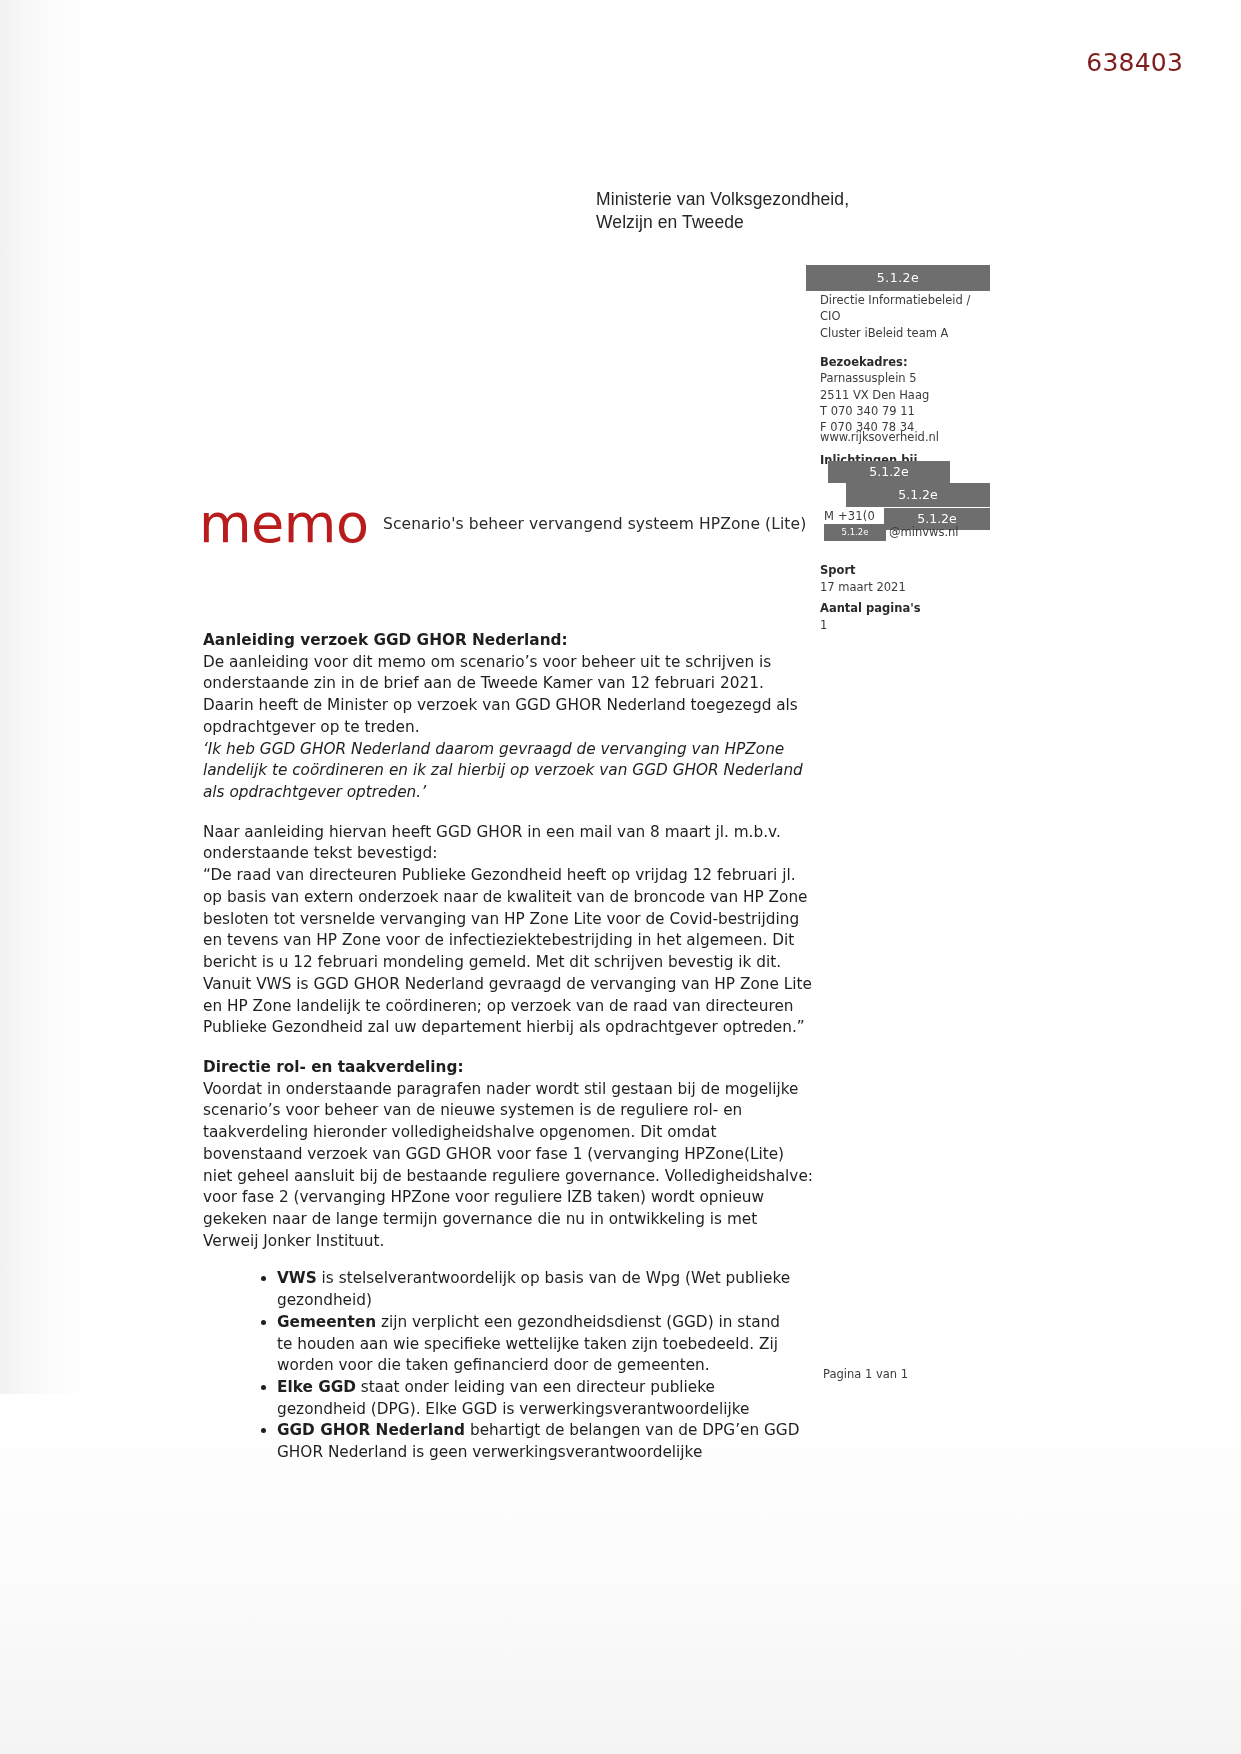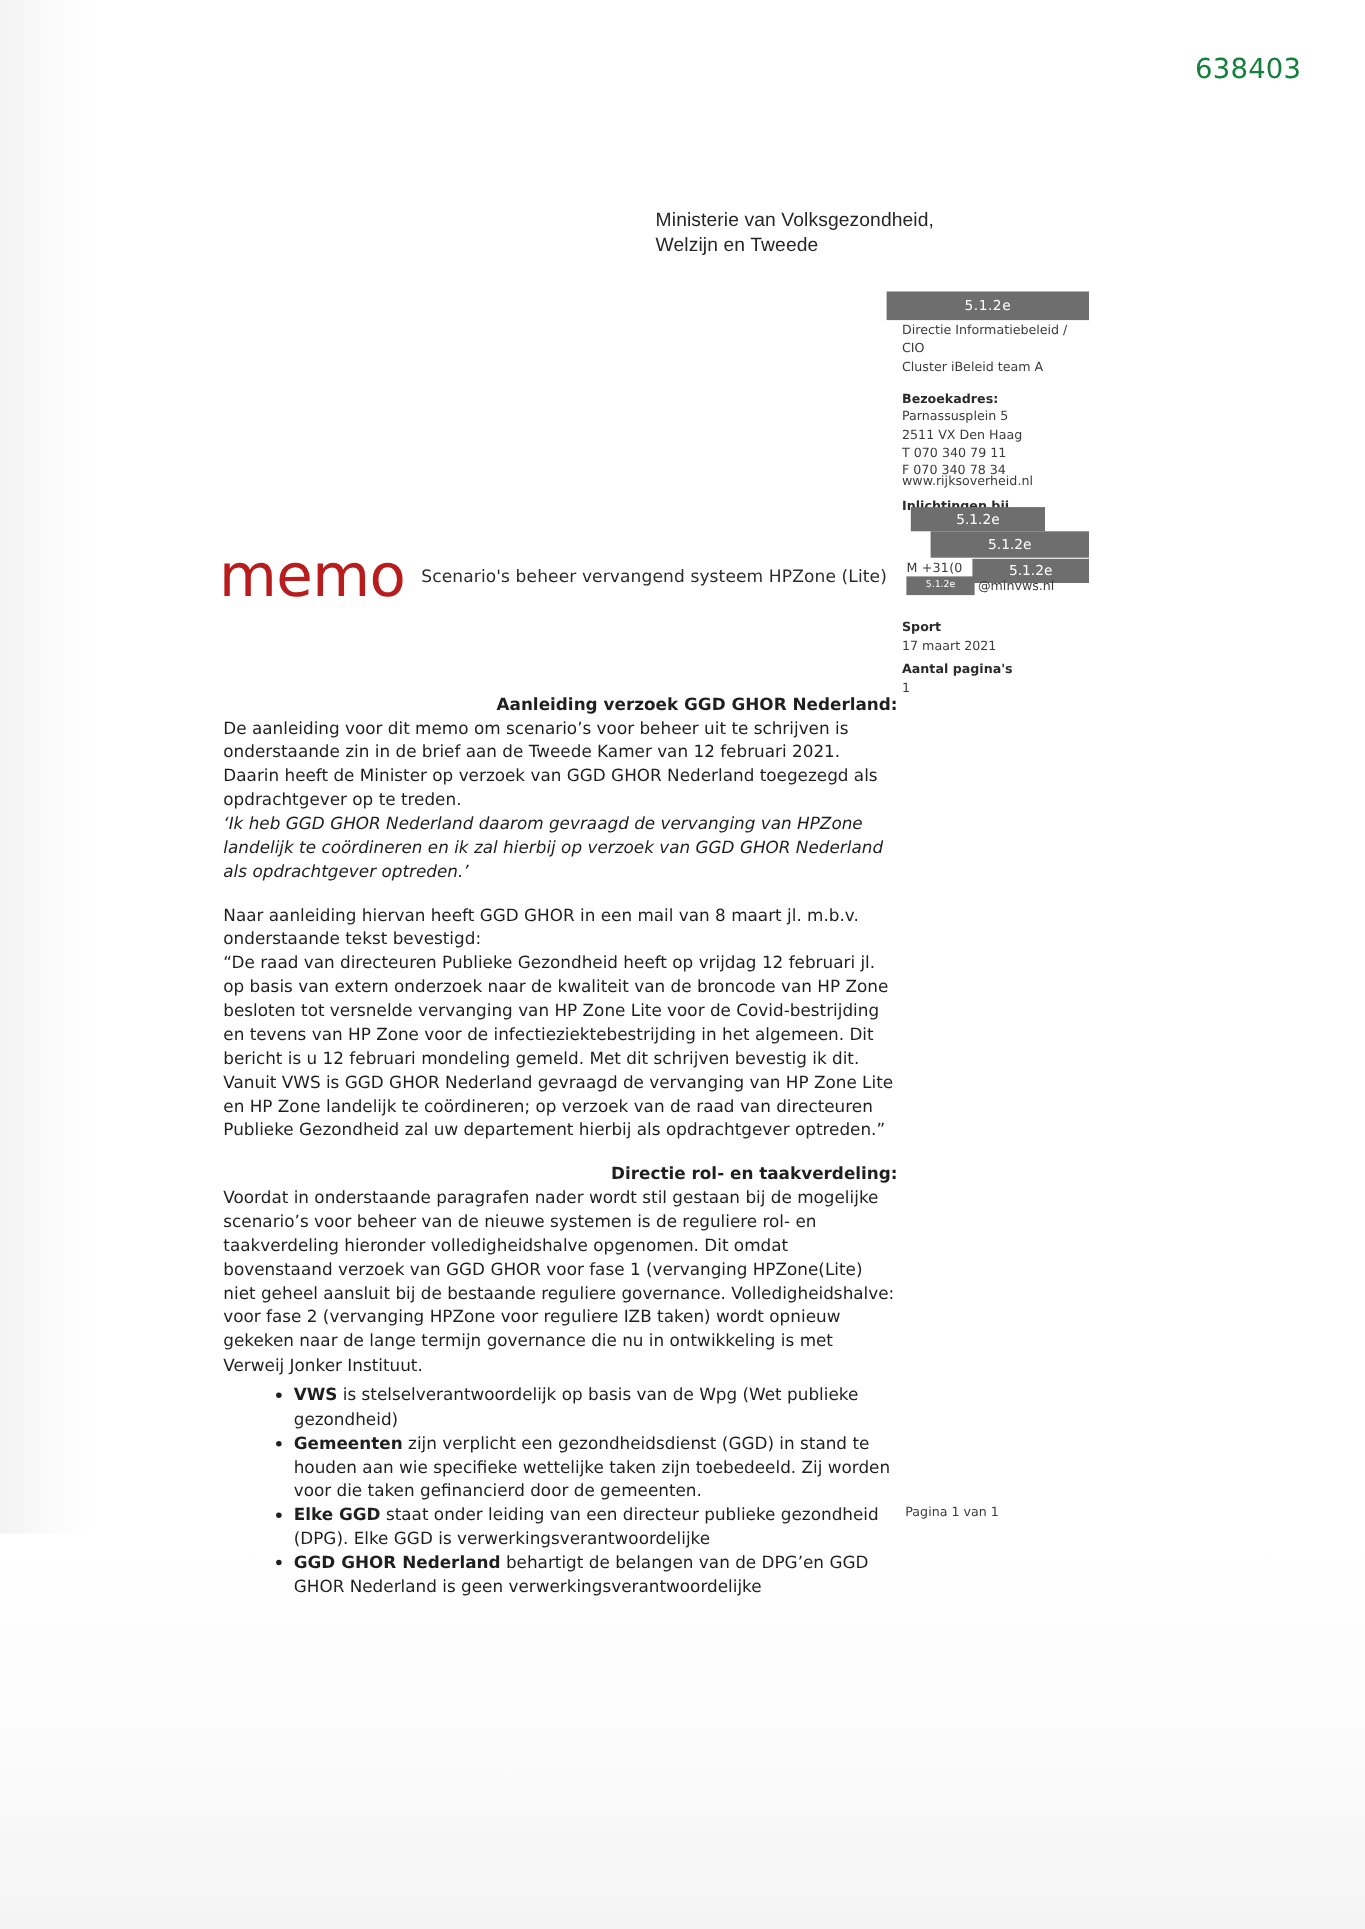--- a/index.html
+++ b/index.html
@@ -35,21 +35,21 @@
     width: 1241px; height: 360px;
     background: linear-gradient(to top, #f4f4f4 0%, #fbfbfb 45%, #ffffff 100%);
   }
 
   .doc-number {
     position: absolute;
     right: 58px;
     top: 48px;
     font-size: 25px;
     letter-spacing: 0.2px;
-    color: #15803d;
+    color: #7f1d1d;
     font-family: "DejaVu Sans", sans-serif;
   }
 
   .ministry {
     position: absolute;
     left: 596px;
     top: 188px;
     font-family: Liberation Sans, sans-serif;
     font-size: 17.5px;
     line-height: 1.33;
@@ -210,34 +210,33 @@
     font-size: 15.3px;
     line-height: 1.42;
     color: #1f1f1f;
   }
   .body h2 {
     font-size: 15.3px;
     font-weight: bold;
     margin: 0;
     padding: 0;
     line-height: 1.42;
-    text-align: right;
   }
   .body p {
     margin: 0;
     padding: 0;
   }
   .body .quote {
     font-style: italic;
   }
   .body .gap {
     height: 18px;
   }
   .body ul {
-    margin: 6px;
+    margin: 16px;
     padding-left: 58px;
     list-style: disc;
   }
   .body li {
     margin: 0;
     padding: 0;
     line-height: 1.42;
   }
   .body li b { font-weight: bold; }
 

